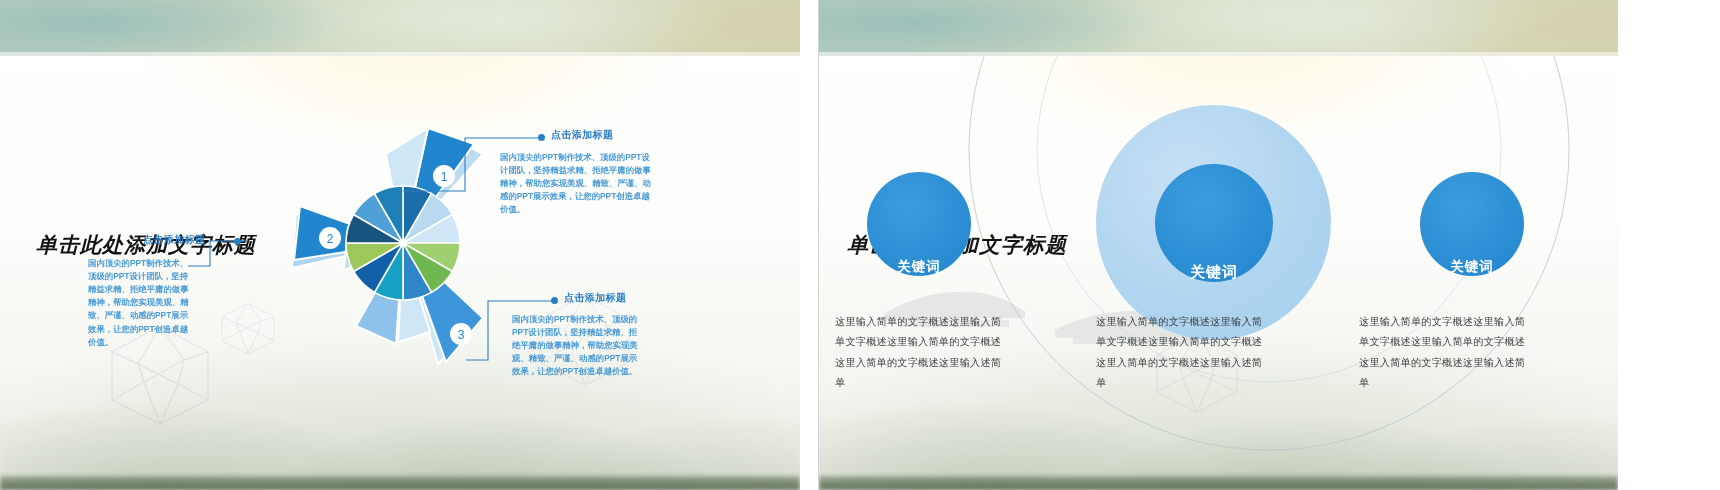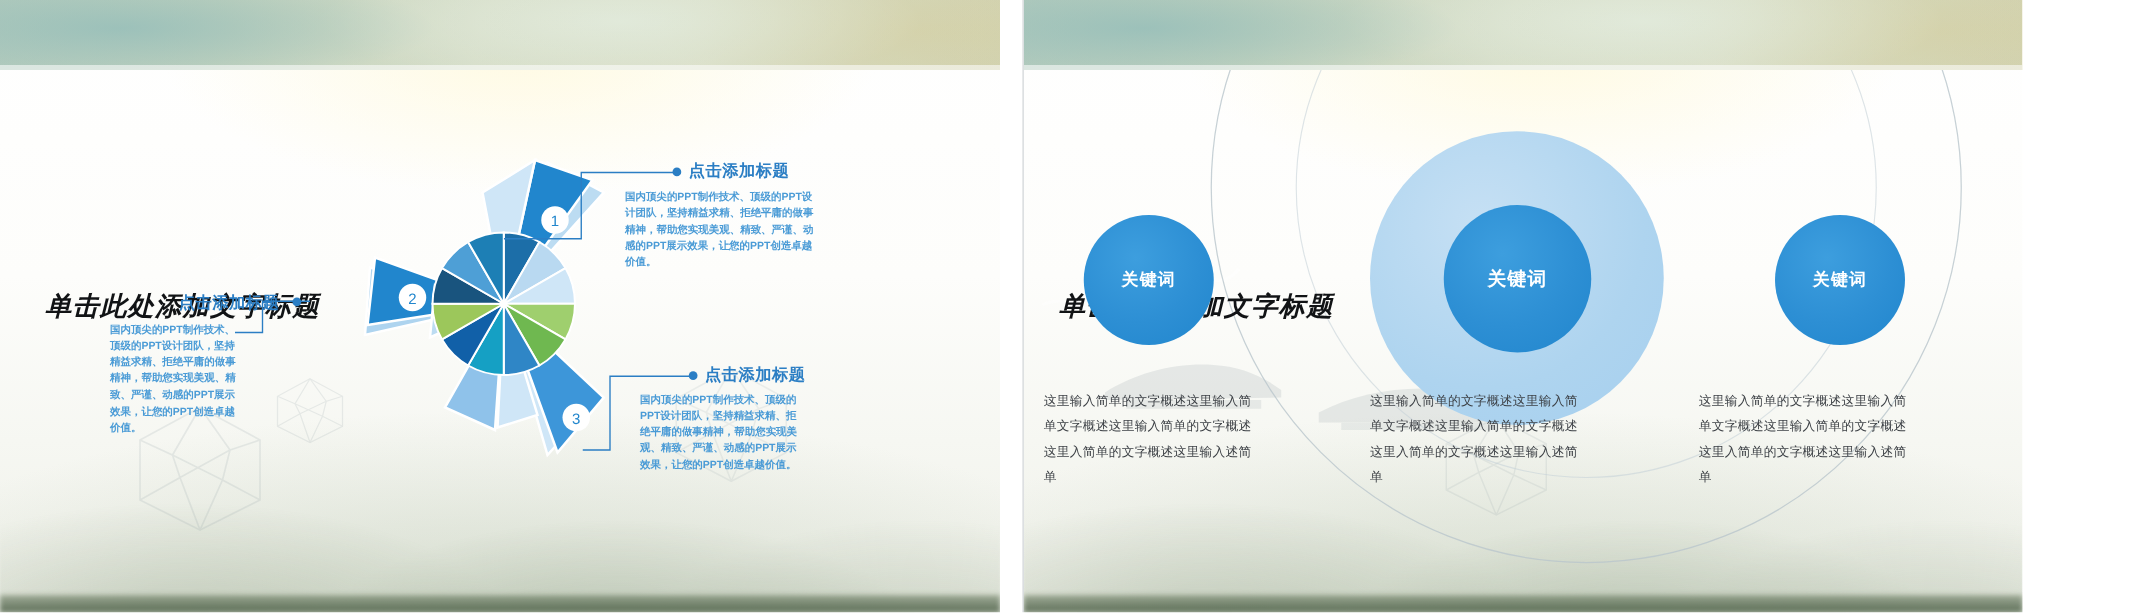--- a/index.html
+++ b/index.html
@@ -60,36 +60,36 @@
     white-space:nowrap; text-shadow:0 1px 0 rgba(255,255,255,0.25);font-style:italic;
   }
   .slide.right .title-text { left:28px; }
 
   
   .pinwheel { position:absolute; left:278px; top:118px; width:250px; height:250px; }
 
   
   .callout { position:absolute; }
   .callout .c-title {
-    font-size:13px; font-weight:bold; color:#2b7ec4; white-space:nowrap;
+    font-size:10px; font-weight:bold; color:#2b7ec4; white-space:nowrap;
     letter-spacing:0.4px;
   }
 
   .dot { position:absolute; width:7px; height:7px; border-radius:50%;
     background:#2b7ec4; }
 
   
   .bigring {
     position:absolute; border-radius:50%;
     background:radial-gradient(circle at 38% 32%, #c6e0f4 0%, #aed4ef 60%, #a6cfee 100%);
   }
   .circle {
     position:absolute; border-radius:50%;
     background:radial-gradient(circle at 40% 33%, #3d9ede 0%, #2d8fd4 55%, #2186cd 100%);
-    display:flex; align-items:center; justify-content:center;
+    display:flex; align-items:flex-end; justify-content:center;
     color:#ffffff; font-size:13.5px; font-weight:bold; letter-spacing:1px;
   }
   .circle.mid { font-size:15px; }
   .col-text {
     position:absolute; font-size:10.2px; line-height:2.0; color:#3b3f44;
     letter-spacing:0.2px;
   }
   .thin-arc { position:absolute; pointer-events:none; }
 </style>
 </head>

